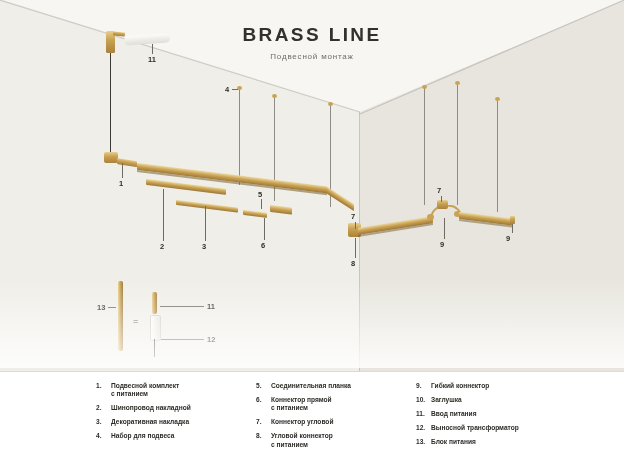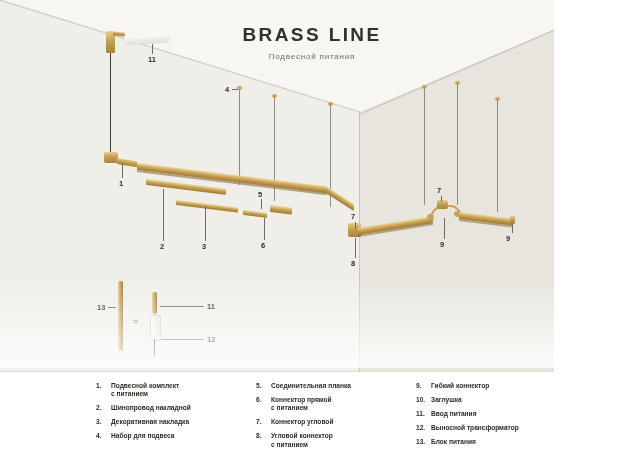--- a/index.html
+++ b/index.html
@@ -8,21 +8,21 @@
   }
   body {
     width: 624px;
     height: 460px;
     background: #ffffff;
     font-family: "Liberation Sans", sans-serif;
     overflow: hidden;
   }
   #stage {
     position: relative;
-    width: 554px;
+    width: 624px;
     height: 460px;
     background: #f2f1ec;
     overflow: hidden;
   }
 
   
   .ceiling {
     position: absolute;
     left: 0; top: 0;
     width: 624px; height: 112px;
@@ -177,21 +177,21 @@
 
   <svg class="ceil-edge-left" viewBox="0 0 362 114">
     <line x1="0" y1="0" x2="360" y2="112" stroke="rgba(150,148,138,0.40)" stroke-width="1.2"></line>
   </svg>
   <svg style="position:absolute;left:358px;top:0;width:266px;height:116px;" viewBox="0 0 266 116">
     <line x1="2" y1="114" x2="266" y2="0" stroke="rgba(150,148,138,0.40)" stroke-width="1.2"></line>
   </svg>
 
   <div class="title-block">
     <div class="title-main">BRASS LINE</div>
-    <div class="title-sub">Подвесной питания</div>
+    <div class="title-sub">Подвесной монтаж</div>
   </div>
 
   <div class="gold" style="left:106px;top:31px;width:9px;height:22px;border-radius:1.5px;"></div>
   <div class="gold" style="left:113px;top:32px;width:12px;height:4px;transform:rotate(6deg);"></div>
   <div style="position:absolute;left:124px;top:35px;width:46px;height:9px;background:linear-gradient(to bottom,#fbfbf8,#dfded8);border-radius:4.5px;transform:rotate(-4deg);"></div>
   <div class="wire-dark" style="left:110px;top:53px;height:102px;"></div>
 
   <div class="wire" style="left:239px;top:89px;height:96px;"></div>
   <div class="wire" style="left:274px;top:97px;height:104px;"></div>
   <div class="wire" style="left:330px;top:105px;height:102px;"></div>

